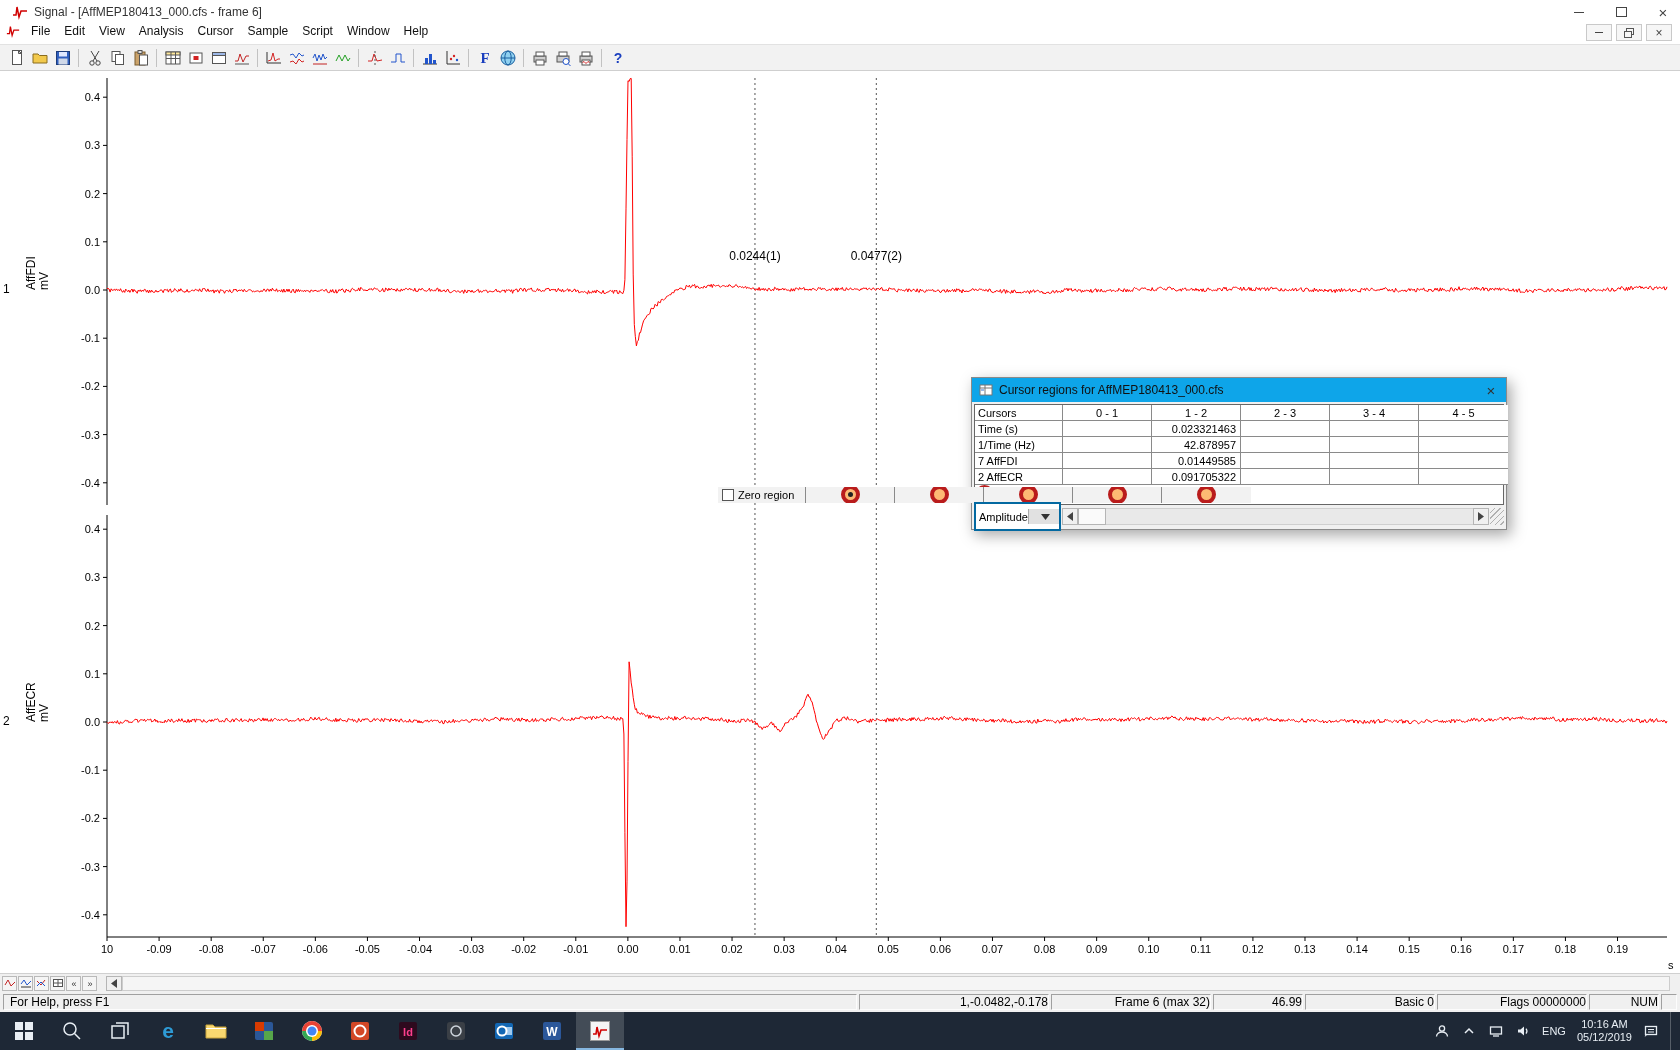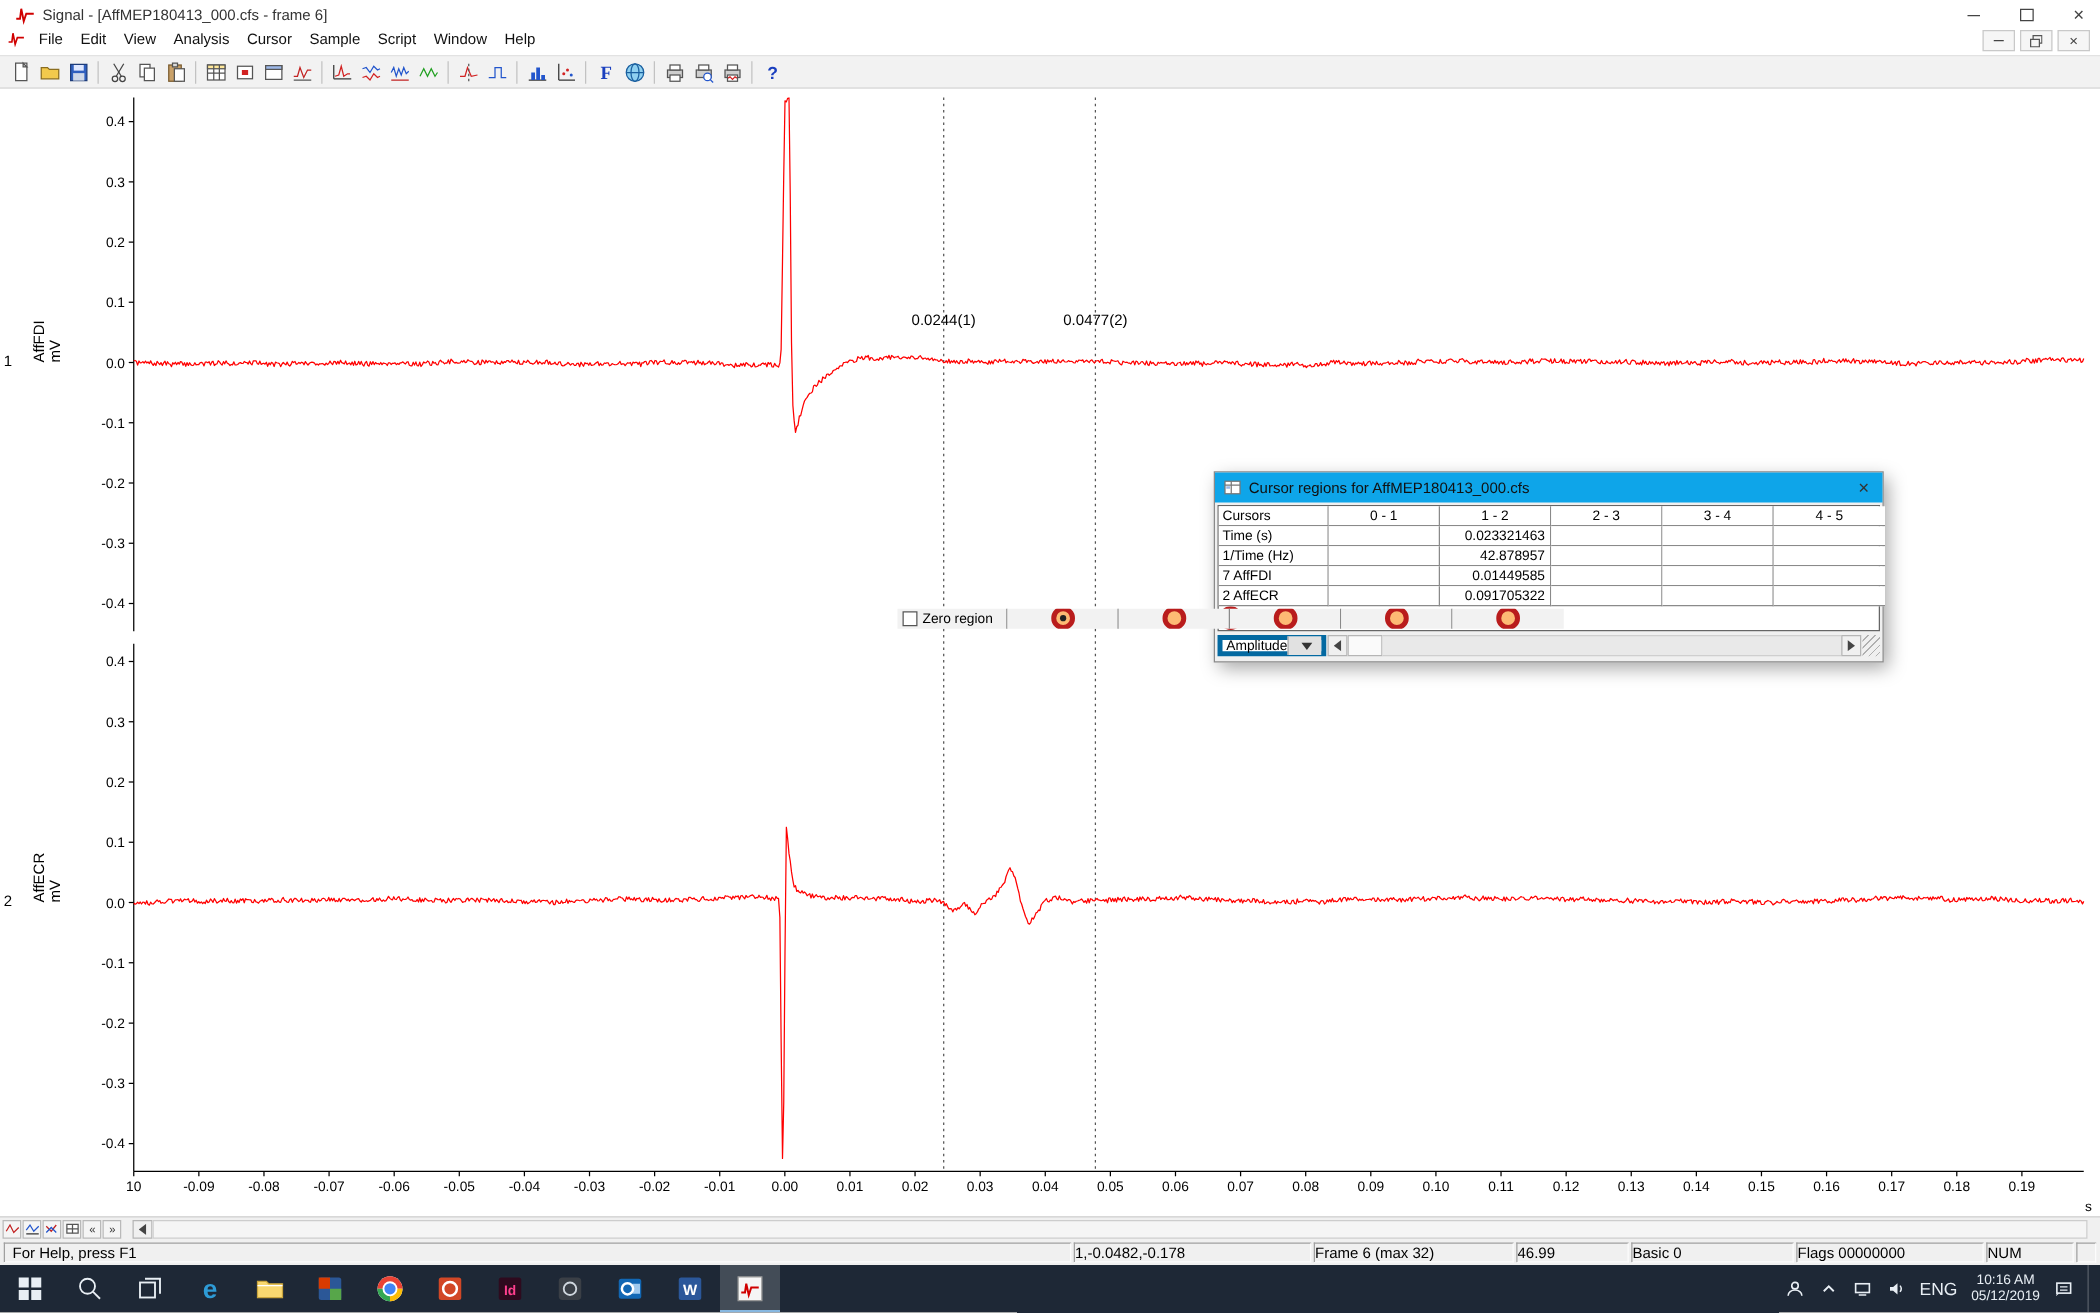--- a/index.html
+++ b/index.html
@@ -53,21 +53,21 @@
   .tcell.c0{width:88px;text-align:left;padding-left:3px;}
   .tcell.val{text-align:right;padding-right:4px;}
   .tcell:last-child{border-right:none;}
   .trow.radio .tcell{background:#f2f2f2;border-bottom:none;display:flex;align-items:center;justify-content:center;}
   .trow.radio .tcell.c0{justify-content:flex-start;}
   .chk{width:10px;height:10px;border:1px solid #555;background:#fff;margin:0 4px 0 1px;flex:none;}
   .radio{width:11px;height:11px;border:4px solid #b91c1c;border-radius:50%;background:#fdba74;
          display:flex;align-items:center;justify-content:center;}
   .radio.sel::after{content:"";width:5px;height:5px;border-radius:50%;background:#222;display:block;}
   .dlg-bottom{display:flex;align-items:center;height:21px;padding:1px 2px 2px 2px;}
-  .dd{width:87px;height:17px;background:#fff;border:4px solid #0369a1;display:flex;
+  .dd{width:87px;height:29px;background:#fff;border:2px solid #0369a1;display:flex;
       align-items:center;box-sizing:border-box;flex:none;}
   .dd span{padding-left:3px;flex:1;}
   .dd-btn{width:15px;height:15px;background:#e1e1e1;border-left:1px solid #aaa;
           display:flex;align-items:center;justify-content:center;flex:none;}
   .hscroll{flex:1;height:17px;display:flex;align-items:stretch;margin-left:1px;}
   .sb-arrow{width:16px;background:#f0f0f0;border:1px solid #b5b5b5;display:flex;
             align-items:center;justify-content:center;box-sizing:border-box;flex:none;}
   .sb-thumb{width:28px;background:#fafafa;border:1px solid #b5b5b5;box-sizing:border-box;flex:none;}
   .sb-track{flex:1;background:#e9e9e9;border-top:1px solid #cfcfcf;border-bottom:1px solid #cfcfcf;}
   .grip{width:14px;height:17px;margin-left:1px;flex:none;
@@ -76,31 +76,31 @@
   #tabsrow{position:absolute;left:0;top:973px;width:100%;height:19px;background:#f0f0f0;
            border-top:1px solid #d0d0d0;display:flex;align-items:center;padding-left:2px;box-sizing:border-box;}
   .fbtn{width:15px;height:15px;background:#f5f5f5;border:1px solid #b9b9b9;margin-right:1px;
         display:flex;align-items:center;justify-content:center;font-size:10px;color:#333;flex:none;box-sizing:border-box;}
   .sb2-arrow{width:16px;height:15px;background:#f0f0f0;border:1px solid #b5b5b5;margin-left:8px;
              display:flex;align-items:center;justify-content:center;flex:none;box-sizing:border-box;}
   .sb2-track{flex:1;height:15px;background:#f5f5f5;border:1px solid #cdcdcd;margin-right:10px;box-sizing:border-box;}
   
   #statusbar{position:absolute;left:0;top:992px;width:100%;height:20px;background:#f0f0f0;
              display:flex;align-items:center;font-size:12px;color:#000;padding:0 3px;box-sizing:border-box;gap:2px;}
-  .sb-panel{height:16px;line-height:15px;box-sizing:border-box;text-align:left;background:#f0f0f0;
+  .sb-panel{height:16px;line-height:15px;box-sizing:border-box;text-align:right;background:#f0f0f0;
             border:1px solid;border-color:#a0a0a0 #fcfcfc #fcfcfc #a0a0a0;overflow:hidden;flex:none;}
   .sb-help{flex:1;text-align:left;padding-left:6px;}
   
   #taskbar{position:absolute;left:0;top:1012px;width:100%;height:38px;background:#1e2836;
            display:flex;align-items:stretch;}
   .tslot{width:48px;display:flex;align-items:center;justify-content:center;flex:none;}
   .tslot.active{background:rgba(255,255,255,.17);box-shadow:inset 0 -2px 0 #86b7e0;}
   #tray{margin-left:auto;display:flex;align-items:center;gap:11px;padding-right:4px;}
   .tray-ico{display:flex;align-items:center;justify-content:center;}
-  .tray-lang{color:#e8eef4;font-size:14px;}
+  .tray-lang{color:#e8eef4;font-size:11px;}
   .tray-clock{color:#e8eef4;font-size:11px;line-height:13px;text-align:center;}
   .show-desktop{width:5px;height:100%;border-left:1px solid rgba(255,255,255,.25);}
   svg{display:block;}
 </style>
 </head>
 <body>
 
 <div id="app">
 
   <div id="titlebar">

